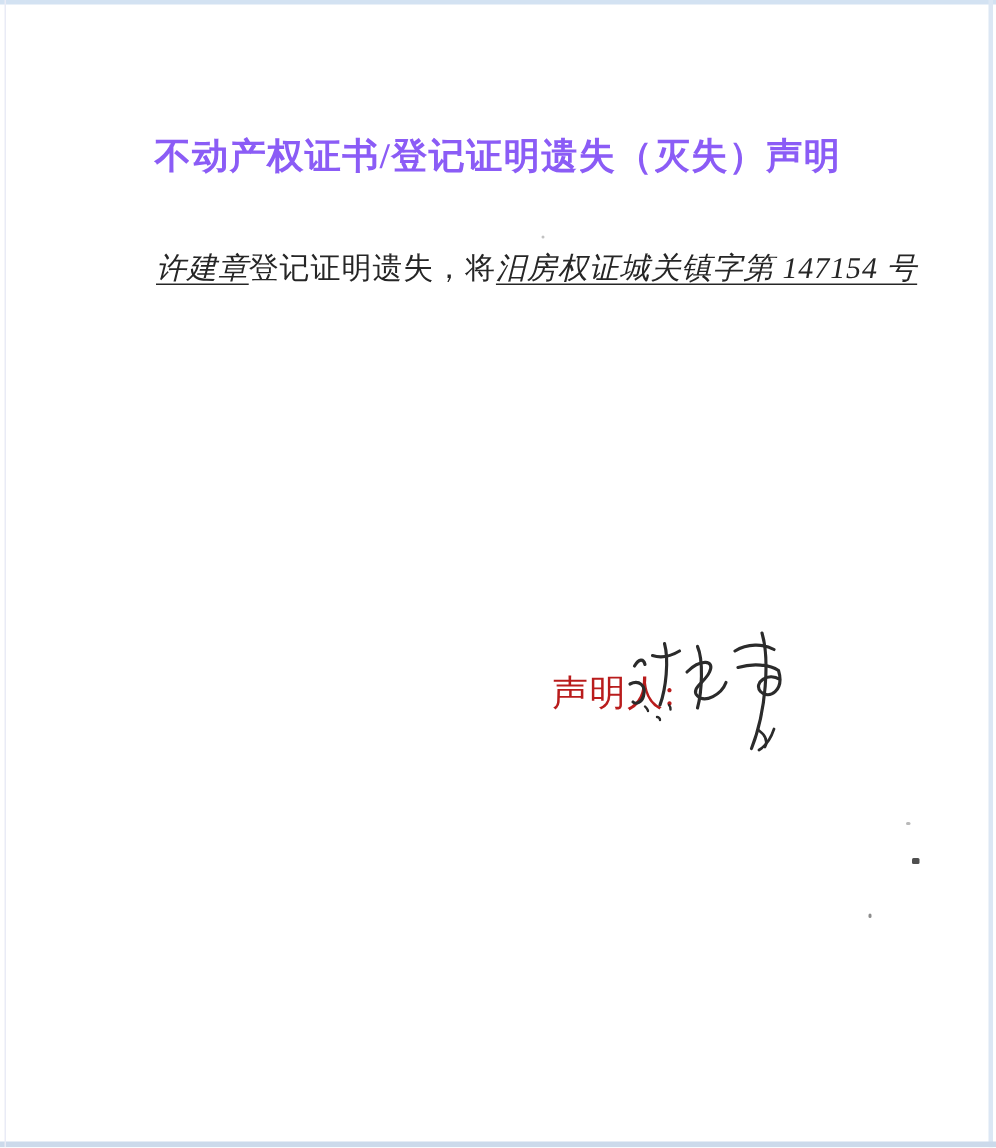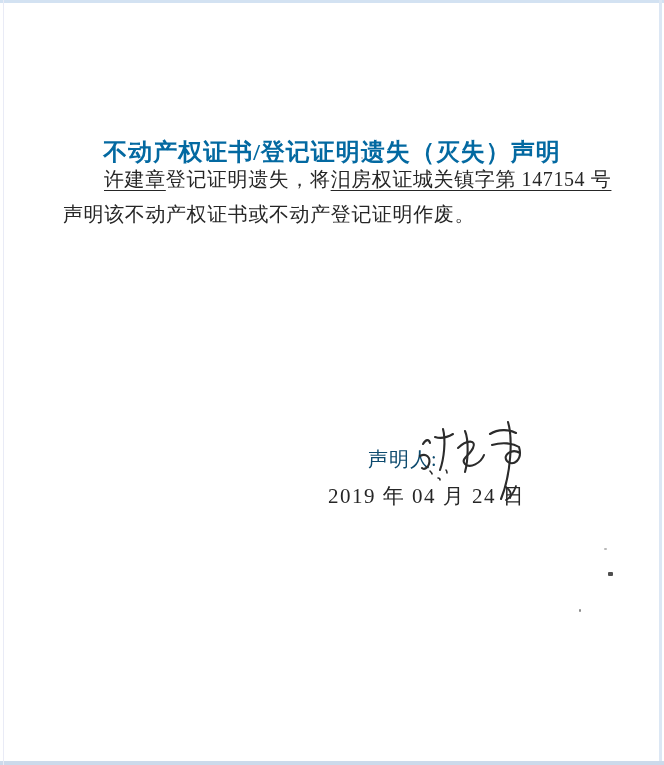--- a/index.html
+++ b/index.html
@@ -24,22 +24,21 @@
 
   .doc-title {
     position: absolute;
     top: 88px;
     left: 0;
     width: 664px;
     text-align: center;
     font-size: 24px;
     font-weight: bold;
     letter-spacing: 1px;
-    color: #0369a1;
-    margin-top: 48px;
+    color: #8b5cf6;
   }
 
   .paragraph {
     position: absolute;
     top: 162px;
     left: 63px;
     width: 540px;
     font-size: 20px;
     letter-spacing: 0.6px;
     color: #262626;
@@ -47,29 +46,30 @@
   .para-line {
     height: 35px;
     line-height: 35px;
     white-space: nowrap;
   }
   .indent { padding-left: 41px; }
   .u {
     text-decoration: underline;
     text-underline-offset: 4px;
     text-decoration-thickness: 1px;
+    font-style: italic;
   }
 
   .sig-label {
     position: absolute;
     top: 446px;
     left: 368px;
-    font-size: 20px;
+    font-size: 24px;
     letter-spacing: 1px;
-    color: #0c4a6e;
+    color: #b91c1c;
   }
   .date-line {
     position: absolute;
     top: 482px;
     left: 328px;
     font-size: 21px;
     letter-spacing: 1.5px;
     color: #262626;
     white-space: nowrap;
   }
@@ -97,26 +97,24 @@
   <div class="edge-right"></div>
   <div class="edge-bottom"></div>
   <div class="edge-left"></div>
 
   <div class="doc-title">不动产权证书/登记证明遗失（灭失）声明</div>
 
   <div class="paragraph">
     <div class="para-line indent">
       <span class="u">许建章</span><span>登记证明遗失，将</span><span class="u">汨房权证城关镇字第 147154 号</span>
     </div>
-    <div class="para-line">声明该不动产权证书或不动产登记证明作废。</div>
   </div>
 
   <div class="sig-label">声明人:</div>
 
-  <div class="date-line">2019 年 04 月 24 日</div>
 
   <svg class="signature-svg" viewBox="0 0 135 105" fill="none" stroke="#2b2b2b" stroke-width="2.1" stroke-linecap="round">
 
     <path d="M13,34 c3,-5 6,-5 7,-1"></path>
     <path d="M10,46 c6,-3 11,1 9,8 c-1,4 -5,6 -7,4"></path>
     <path d="M25,27 c6,2 13,0 18,-3"></path>
     <path d="M33,19 c3,11 1,30 -3,41"></path>
 
     <path d="M48,38 c9,-9 19,-8 15,0 c-3,7 -13,11 -8,16 c5,5 16,-1 19,-9"></path>
     <path d="M55,21 c4,9 3,30 0,41"></path>

